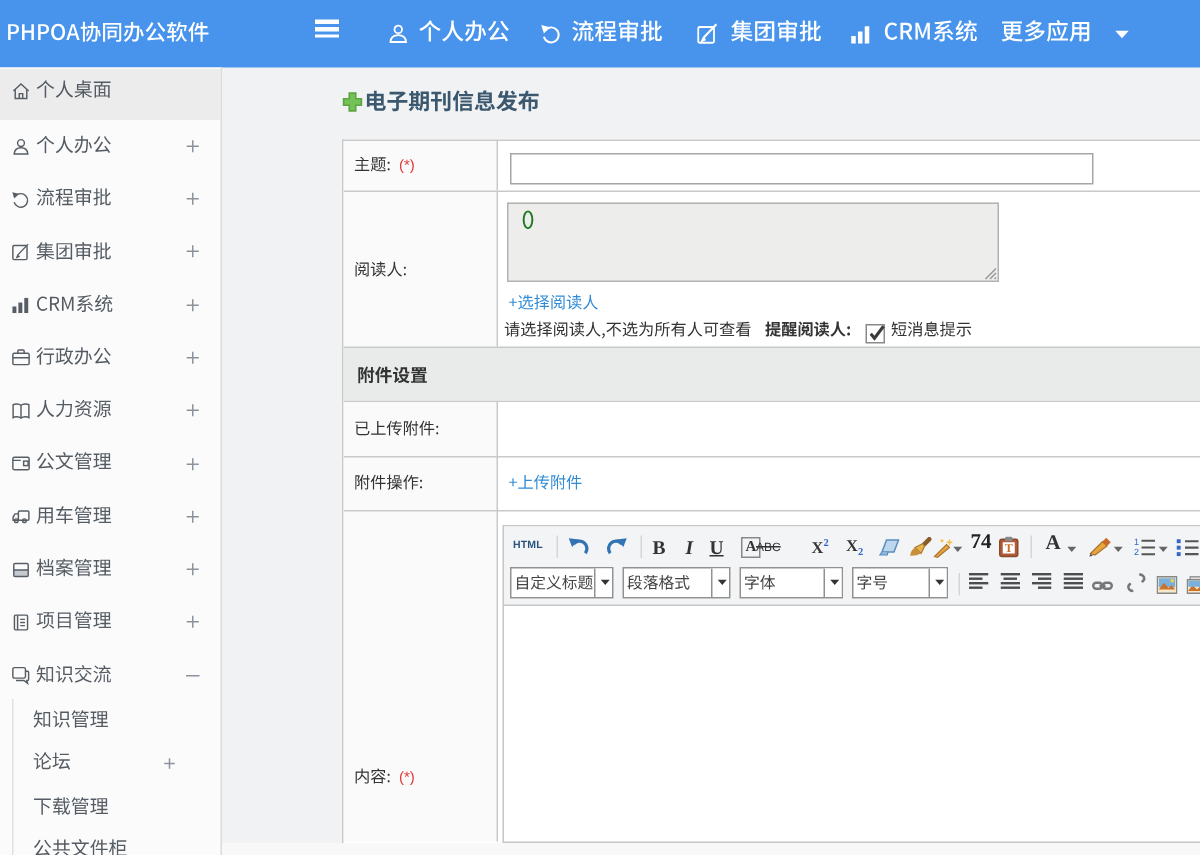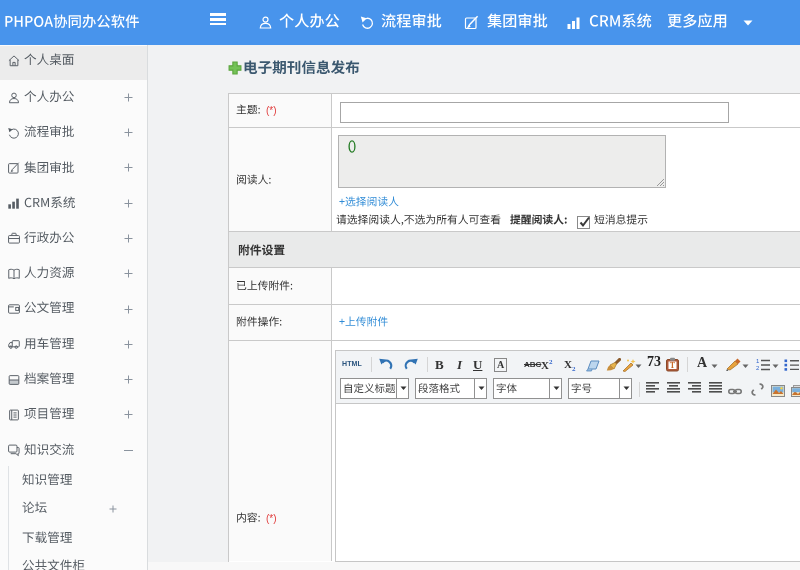--- a/index.html
+++ b/index.html
@@ -368,41 +368,41 @@
         </svg></div>
       <div class="abs" style="left:67px;top:7px"><svg width="16" height="14" viewBox="0 0 16 14">
           <path d="M3.8 10.8 A4.6 4.6 0 1 1 11.6 4.6" fill="none" stroke="#3173b4" stroke-width="2.2"></path>
           <path d="M14.8 0.8 L8 1.6 L12.6 6.6 Z" fill="#3173b4"></path>
         </svg></div>
       <div class="abs" style="left:91px;top:6px;width:1px;height:15px;background:#d5d5d5"></div>
       <span style="position:absolute;font-family:'Liberation Serif',serif;color:#333;font-size:13px;font-weight:bold;top:6px;left:99px">B</span>
       <span style="position:absolute;font-family:'Liberation Serif',serif;color:#333;font-size:13px;font-weight:bold;top:6px;left:121px;font-style:italic">I</span>
       <span style="position:absolute;font-family:'Liberation Serif',serif;color:#333;font-size:13px;font-weight:bold;top:6px;left:137px;text-decoration:underline">U</span>
       <span class="abs" style="left:158px;top:7px;border:1px solid #888;font-size:10px;font-weight:bold;color:#333;padding:0 2px;line-height:12px;font-family:'Liberation Serif'">A</span>
-      <span class="abs" style="left:188px;top:9px;font-size:8px;font-weight:bold;color:#333;text-decoration:line-through">ABC</span>
+      <span class="abs" style="left:168px;top:9px;font-size:8px;font-weight:normal;color:#333;text-decoration:line-through">ABC</span>
       <span class="abs" style="left:205px;top:7px;font-size:11px;font-weight:bold;color:#333;font-family:Liberation Serif">X<sup style="font-size:7px;color:#36c">2</sup></span>
       <span class="abs" style="left:228px;top:7px;font-size:11px;font-weight:bold;color:#333;font-family:Liberation Serif">X<sub style="font-size:7px;color:#36c">2</sub></span>
       <div class="abs" style="left:250px;top:7px"><svg width="15" height="13" viewBox="0 0 15 13">
           <path d="M5 2 L13 2 L10 10 L2 10 Z" fill="#bcd6ee" stroke="#5b8cbf" stroke-width="1"></path>
           <path d="M2 10 l-1.5 2 h5 L6 10" fill="#8fb8dd" stroke="#5b8cbf" stroke-width="0.8"></path>
         </svg></div>
       <div class="abs" style="left:270px;top:7px"><svg width="15" height="14" viewBox="0 0 15 14">
           <path d="M9 5 L13.5 0.5 L14.5 1.5 L10 6" stroke="#8a5a2a" stroke-width="1.6" fill="none"></path>
           <path d="M4 7 L9 4.5 L10.5 6 L8 11 Z" fill="#e8b44c" stroke="#a97c2f" stroke-width="0.8"></path>
           <path d="M4 7 Q1 9 0.8 12.5 Q4.5 12.8 8 11" fill="#c98f3c"></path>
         </svg></div>
       <div class="abs" style="left:286px;top:7px"><svg width="14" height="14" viewBox="0 0 14 14">
           <path d="M1 13 L9 5 L11 7 L3 13.5 Z" fill="#e8a33d" stroke="#a9752f" stroke-width="0.8"></path>
           <path d="M11 1 l0.7 1.8 L13.5 3.5 l-1.8 0.7 L11 6 l-0.7-1.8 L8.5 3.5 l1.8-0.7 Z" fill="#f4c34d"></path>
           <circle cx="6" cy="2.5" r="1" fill="#f4c34d"></circle>
         </svg></div>
       <svg class="abs" style="left:299px;top:13px" width="7" height="5" viewBox="0 0 7 5">
         <path d="M0.5 0.5 L3.5 4 L6.5 0.5Z" fill="#666"></path>
       </svg>
-      <span class="abs" style="left:311px;top:3px;font-family:'Liberation Serif';font-size:14px;font-weight:bold;color:#222">73</span>
+      <span class="abs" style="left:311px;top:3px;font-family:'Liberation Serif';font-size:14px;font-weight:bold;color:#222">74</span>
       <div class="abs" style="left:329px;top:6px"><svg width="15" height="15" viewBox="0 0 15 15">
           <rect x="1.5" y="2.5" width="12" height="11.5" rx="1.5" fill="#b05a3a" stroke="#8a4a2a"></rect>
           <rect x="3.5" y="4.5" width="8" height="7.5" fill="#fff"></rect>
           <rect x="5" y="0.8" width="5" height="3" rx="1" fill="#888"></rect>
           <text x="7.5" y="11" font-size="8" font-weight="bold" fill="#c96a2a" text-anchor="middle" font-family="Liberation Serif">T</text>
         </svg></div>
       <div class="abs" style="left:351px;top:6px;width:1px;height:15px;background:#d5d5d5"></div>
       <span class="abs" style="left:361px;top:4px;font-family:'Liberation Serif';font-size:14px;font-weight:bold;color:#333">A</span>
       <svg class="abs" style="left:375px;top:13px" width="7" height="5" viewBox="0 0 7 5">
         <path d="M0.5 0.5 L3.5 4 L6.5 0.5Z" fill="#666"></path>

